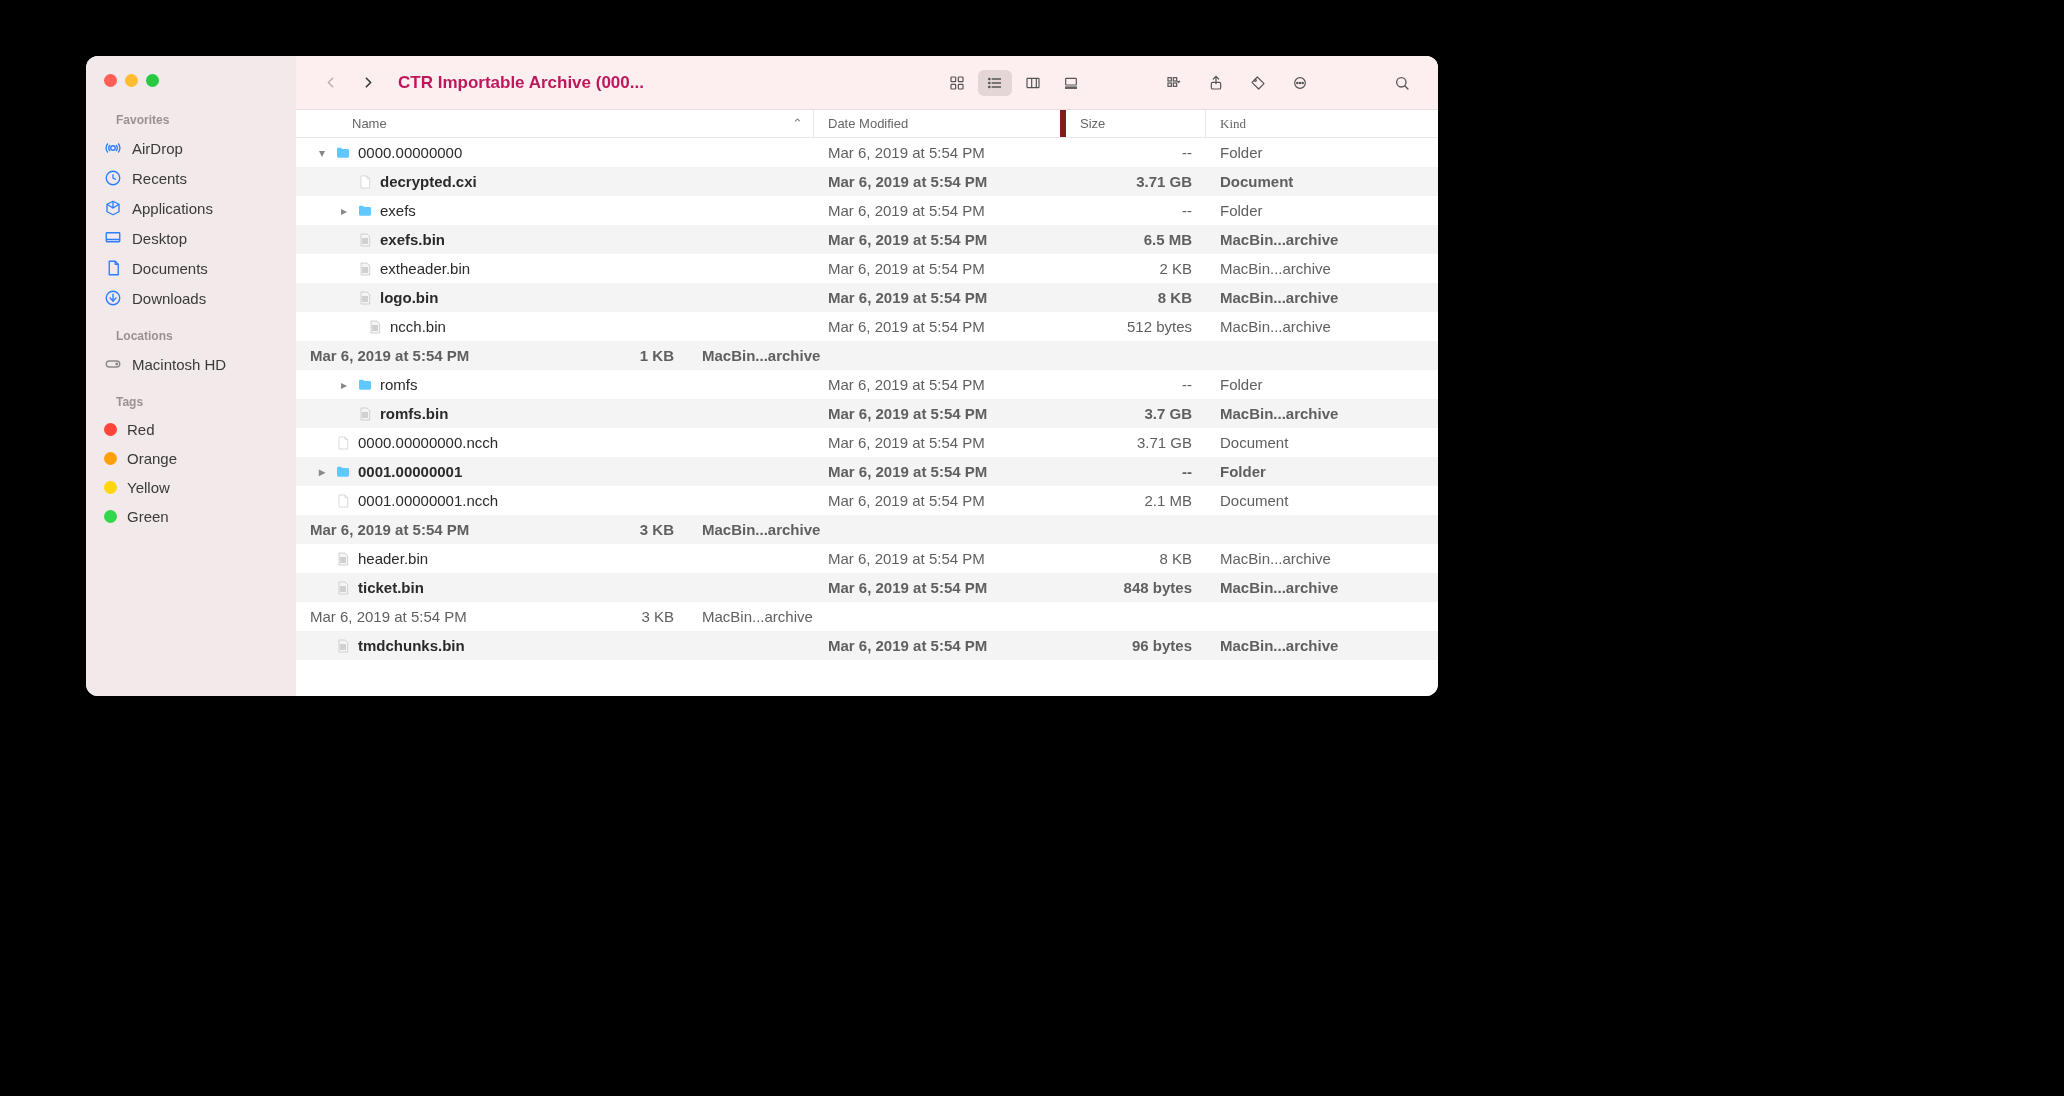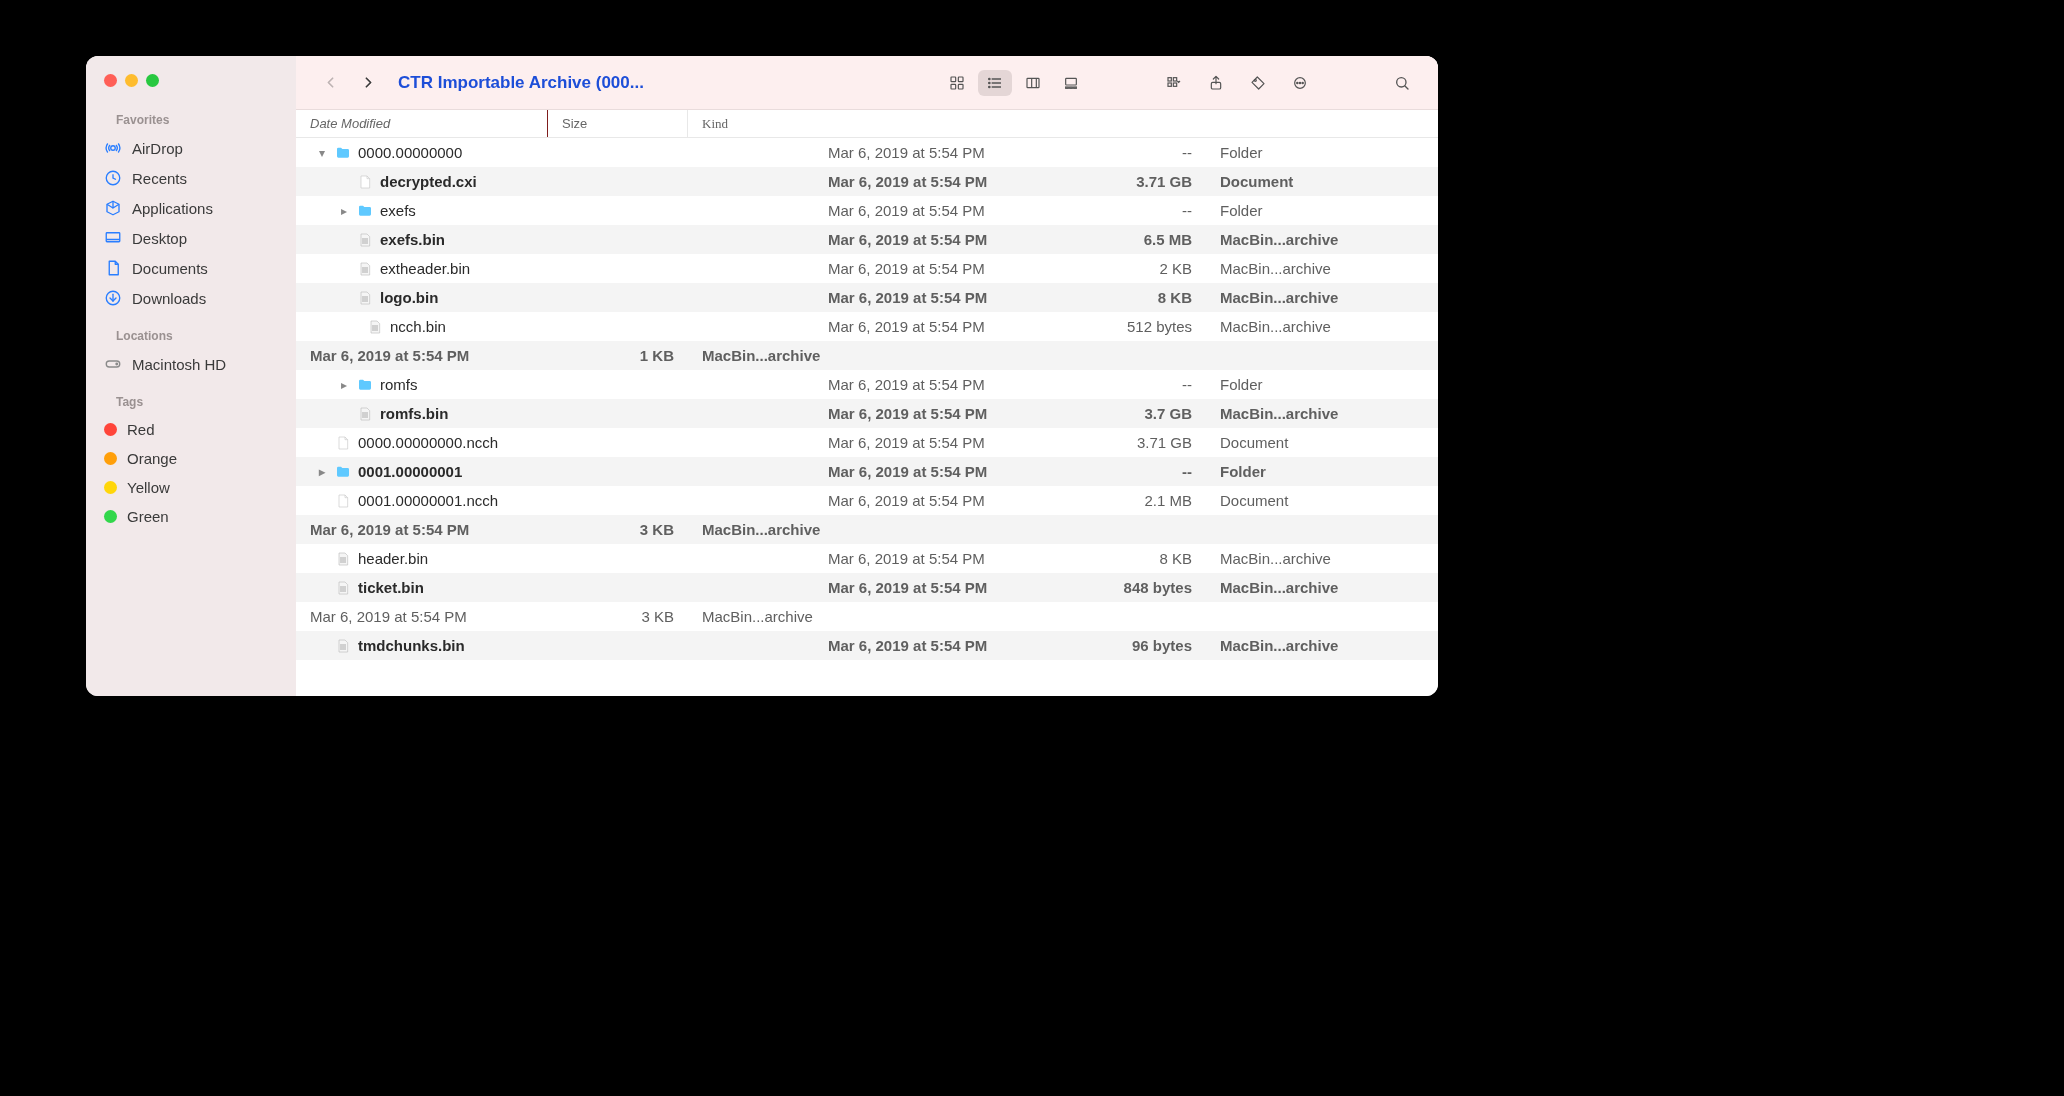--- a/index.html
+++ b/index.html
@@ -20,32 +20,32 @@
 .tag-dot { width: 13px; height: 13px; border-radius: 50%; margin-right: 0; }
 .tag-dot.r { background: #ff453a; }
 .tag-dot.o { background: #ff9f0a; }
 .tag-dot.y { background: #ffd60a; }
 .tag-dot.g { background: #32d74b; }
 .main { flex: 1; display: flex; flex-direction: column; background:#fff; }
 .toolbar { height: 54px; background: #fdefef; display: flex; align-items: center; padding: 0 20px; gap: 10px; border-bottom: 1px solid #e9dcdc; }
 .nav-btn { width: 28px; height: 28px; display:flex; align-items:center; justify-content:center; color:#3a3a3a; }
 .nav-btn.disabled { color:#bdb3b3; }
 .nav-btn svg { width:17px; height:17px; }
-.title { font-size: 17px; font-weight: 600; color:#1d4ed8; flex:0 0 auto; margin: 0 14px 0 6px; max-width: 320px; white-space:nowrap; overflow:hidden; text-overflow:ellipsis; }
+.title { font-size: 17px; font-weight: 600; color:#be185d; flex:0 0 auto; margin: 0 14px 0 6px; max-width: 320px; white-space:nowrap; overflow:hidden; text-overflow:ellipsis; }
 .view-group { display:flex; gap:4px; margin-left:auto; }
 .tb-btn { width: 34px; height: 26px; border-radius: 6px; display:flex; align-items:center; justify-content:center; color:#555; }
 .tb-btn svg { width: 20px; height: 16px; }
 .tb-btn.active { background:#e4d6d6; }
 .tb-spacer { width: 40px; }
 .tb-right { display:flex; gap:10px; margin-left:10px; align-items:center; }
 .tb-right .tb-btn { width:32px; }
 .list-header { display:flex; align-items:center; height: 28px; border-bottom: 1px solid #e8e8e8; font-size: 13px; color:#666; padding-left: 0; }
 .col-name-h { flex: 0 0 518px; padding-left: 56px; border-right:1px solid #e8e8e8; display:flex; align-items:center; gap:6px; height:100%; font-weight:500; }
 .sort-ind { margin-left:auto; margin-right:10px; color:#888; }
-.col-date-h { flex: 0 0 252px; padding-left: 14px; border-right:1px solid #7f1d1d; height:100%; display:flex; align-items:center;font-style:italic; }
+.col-date-h { flex: 0 0 252px; padding-left: 14px; border-right:6px solid #7f1d1d; height:100%; display:flex; align-items:center; }
 .col-size-h { flex: 0 0 140px; padding-left: 14px; border-right:1px solid #e8e8e8; height:100%; display:flex; align-items:center; }
 .col-kind-h { flex: 1; padding-left: 14px; height:100%; display:flex; align-items:center;font-family:Liberation Serif, serif; }
 .rows { flex:1; overflow:hidden; }
 .row { display:flex; align-items:center; height:29px; font-size:15px; color:#2a2a2a; }
 .row.odd { background:#fff; }
 .row.even { background:#f4f4f4;font-weight:bold; }
 .cell-name { flex: 0 0 518px; display:flex; align-items:center; gap:6px; }
 .cell-date { flex: 0 0 252px; padding-left:14px; color:#5f5f5f; }
 .cell-size { flex: 0 0 140px; padding-right:14px; text-align:right; color:#5f5f5f; }
 .cell-kind { flex: 1; padding-left:14px; color:#5f5f5f; white-space:nowrap; overflow:hidden; text-overflow:ellipsis; }
@@ -244,20 +244,24 @@
         <div class="tb-btn">
             <svg viewBox="0 0 24 24" fill="none" stroke="currentColor" stroke-width="2" stroke-linecap="round">
               <circle cx="11" cy="11" r="7"></circle>
               <line x1="21" y1="21" x2="16.5" y2="16.5"></line>
             </svg>
           </div>
       </div>
     </div>
 
     <div class="list-header">
+      <div class="col-name-h">
+          <span>Name</span>
+          <span class="sort-ind">⌃</span>
+        </div>
       <div class="col-date-h">Date Modified</div>
       <div class="col-size-h">Size</div>
       <div class="col-kind-h">Kind</div>
     </div>
 
     <div class="rows" id="rows">
         <div class="row odd">
           <div class="cell-name" style="padding-left:20px">
             <span class="disclosure">▾</span>
             <span class="file-icon folder-ico">

